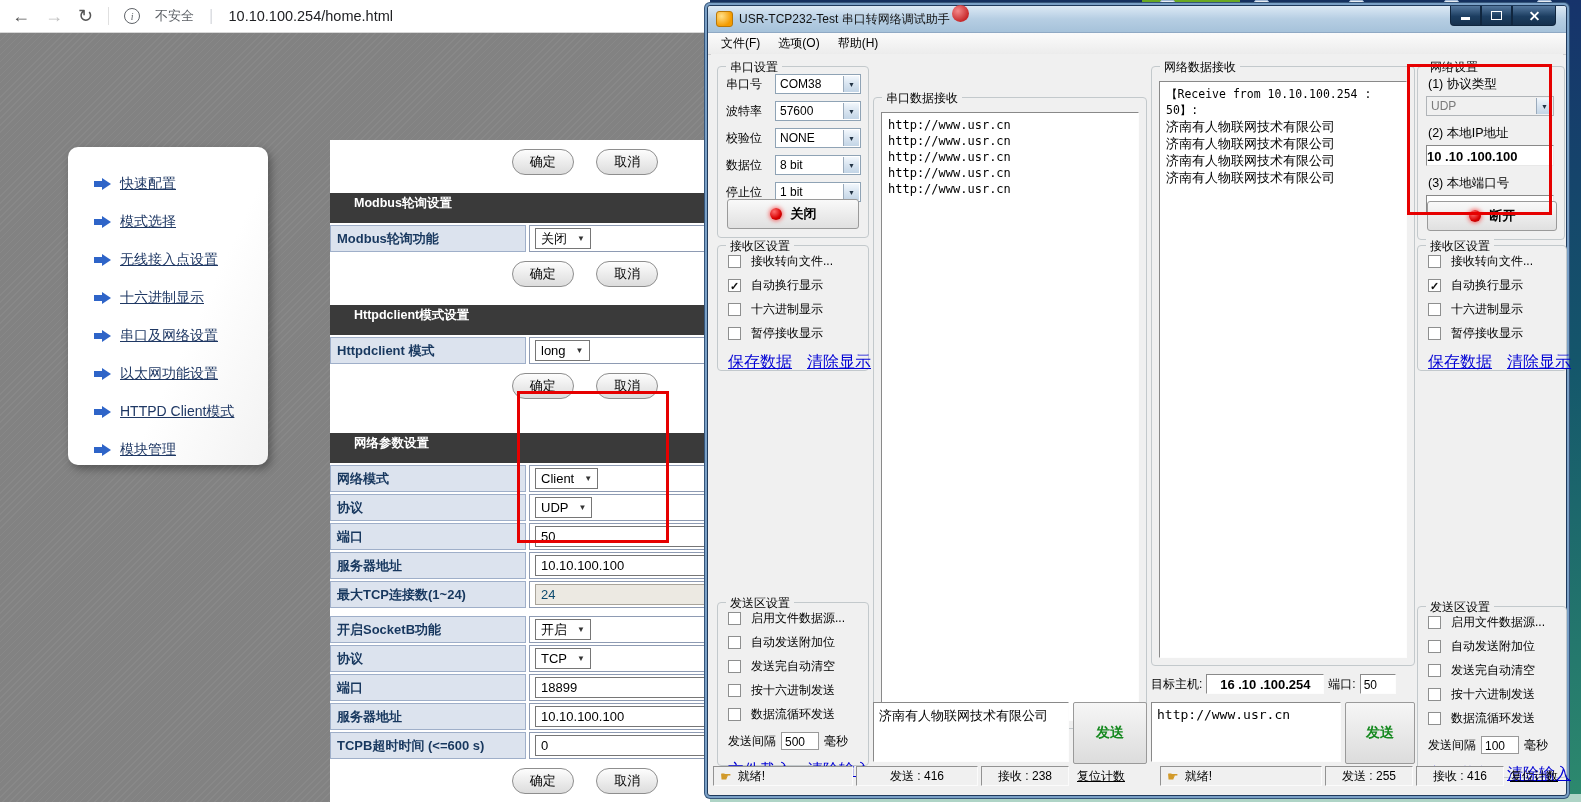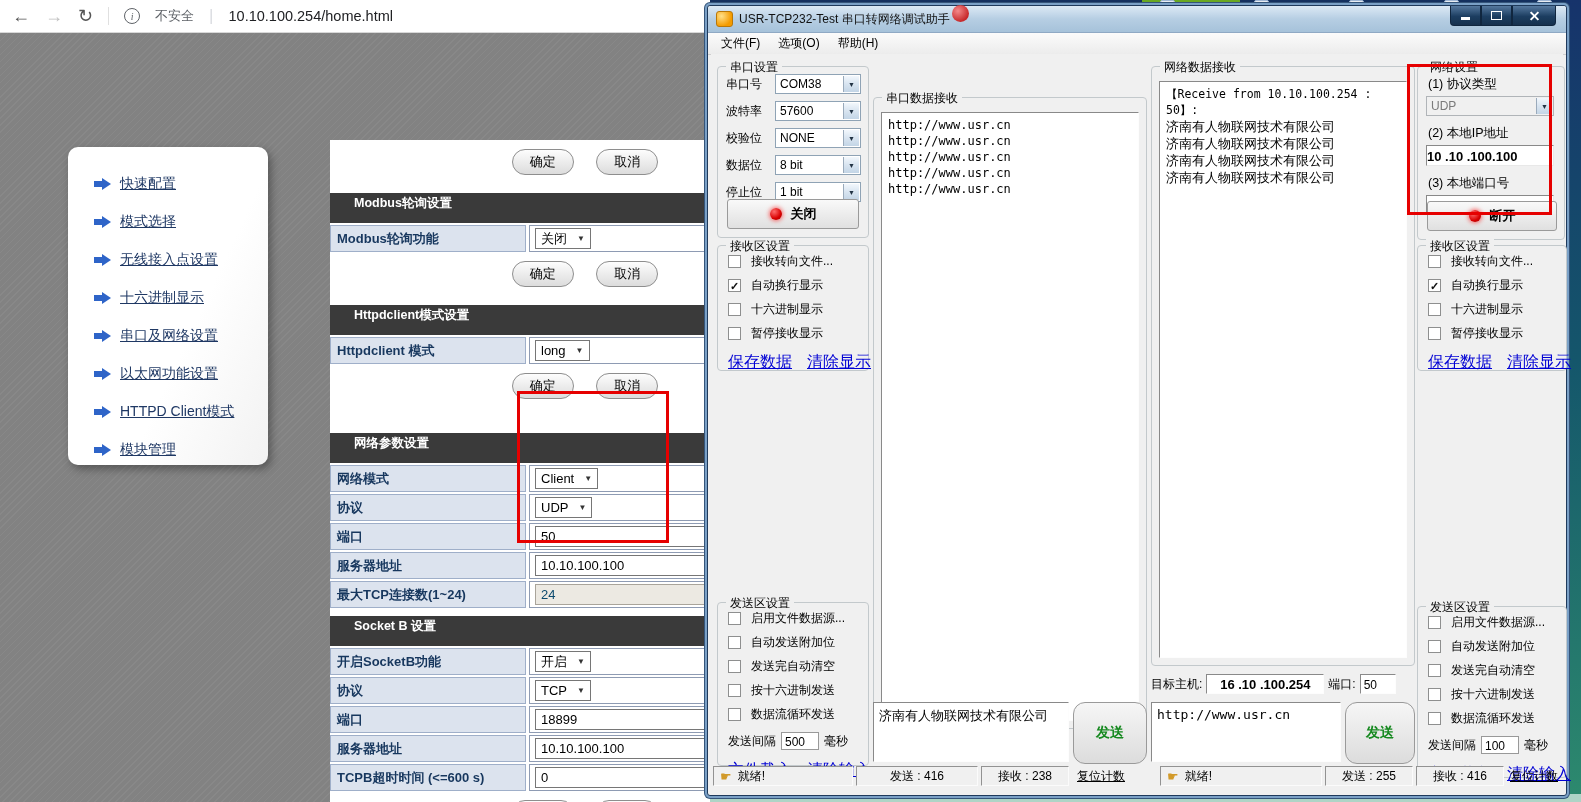--- a/index.html
+++ b/index.html
@@ -131,21 +131,21 @@
   .rx-area{position:absolute;left:7px;top:14px;right:7px;bottom:7px;background:#fff;
     border:1px solid;border-color:#898989 #fdfdfd #fdfdfd #898989;padding:4px 6px;overflow:hidden;}
   .mono{font-family:"DejaVu Sans Mono",monospace;font-size:12px;line-height:16px;color:#000;}
   .cnline{font-size:13px;line-height:17px;color:#000;}
 
   .send-box{position:absolute;background:#fff;border:1px solid;border-color:#898989 #fdfdfd #fdfdfd #898989;
     padding:4px 5px;box-sizing:border-box;font-size:13px;overflow:hidden;}
   #send-area-l{left:162px;top:648px;width:196px;height:60px;}
   #send-area-r{left:440px;top:648px;width:190px;height:60px;}
   .send-btn{position:absolute;background:linear-gradient(#f6f6f6,#dcdcdc);border:1px solid #9a9a9a;
-    border-radius:12px;display:flex;align-items:center;justify-content:center;
+    border-radius:2px;display:flex;align-items:center;justify-content:center;
     font-size:14px;font-weight:bold;color:#15891f;cursor:pointer;}
   #send-btn-l{left:362px;top:648px;width:72px;height:60px;}
   #send-btn-r{left:634px;top:648px;width:68px;height:60px;}
 
   #target-row{position:absolute;left:440px;top:618px;width:262px;height:24px;display:flex;
     align-items:center;gap:4px;}
   .tgt-label{font-size:12px;white-space:nowrap;}
   .tgt-ip{width:118px;height:20px;border:1px solid;border-color:#898989 #fdfdfd #fdfdfd #898989;
     background:#fff;font-weight:bold;font-size:13px;text-align:center;line-height:20px;box-sizing:border-box;}
   .tgt-port{width:36px;height:20px;border:1px solid;border-color:#898989 #fdfdfd #fdfdfd #898989;
@@ -313,21 +313,20 @@
             <div class="frow">
               <div class="fl">最大TCP连接数(1~24)</div>
               <div class="fv">
                 <div class="ctl disabled">24</div>
               </div>
             </div>
           </div>
       </div>
 
       <div class="fsection">
-        <div class="sec-header">Socket B 设置</div>
         <div>
 
             <div class="frow">
               <div class="fl">开启SocketB功能</div>
               <div class="fv">
                 <div class="ctl select">开启</div>
               </div>
             </div>
 
             <div class="frow">

